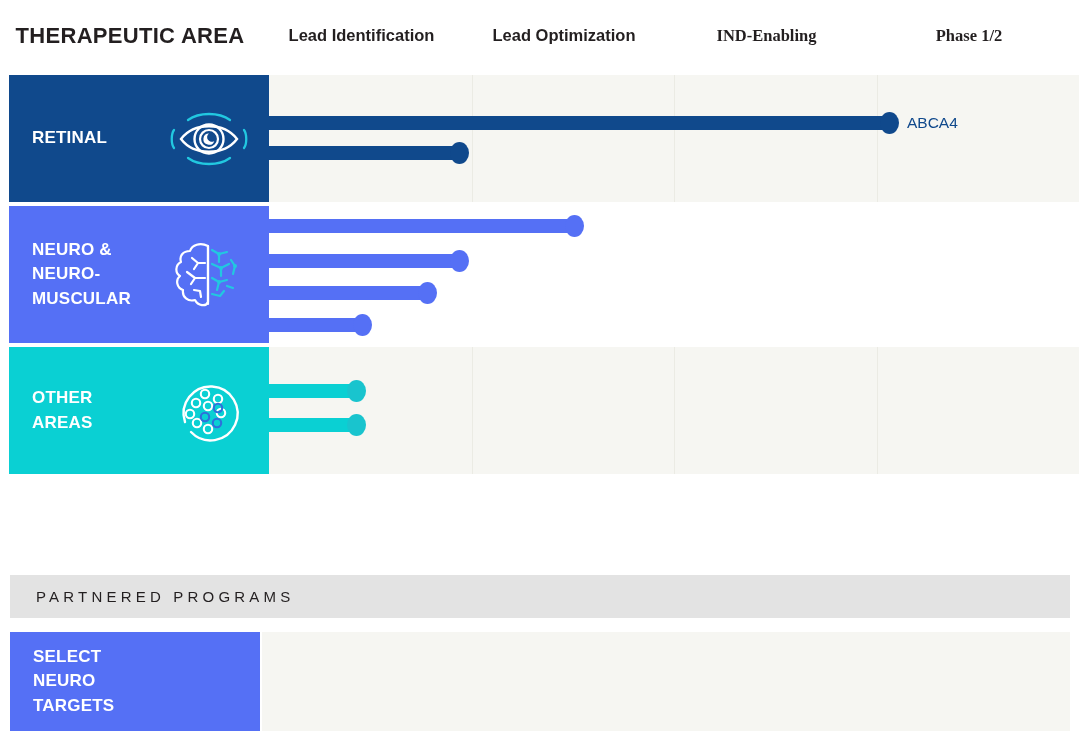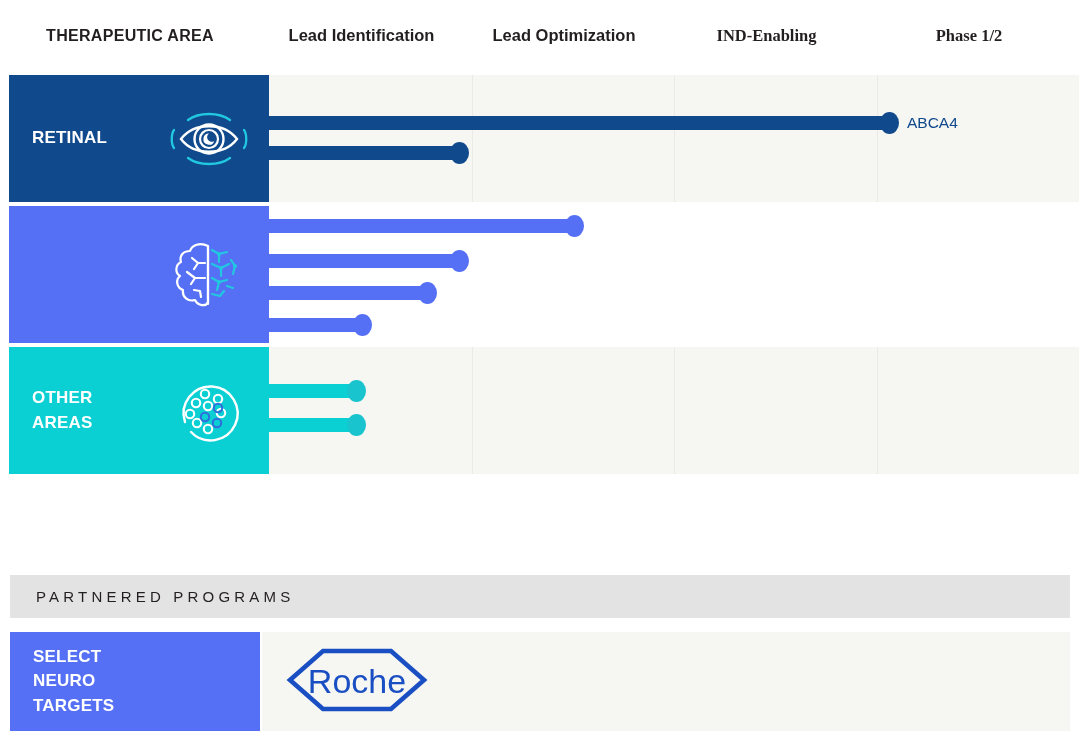--- a/index.html
+++ b/index.html
@@ -27,21 +27,21 @@
   }
   .header-ta {
     position: absolute;
     left: 0; top: 0;
     width: 260px; height: 72px;
     display: flex;
     align-items: center;
     justify-content: center;
   }
   .header-ta-label {
-    font-size: 16px;
+    font-size: 22px;
     font-weight: bold;
     letter-spacing: 0.3px;
     color: #231f20;
     white-space: nowrap;
   }
   .header-stage {
     position: absolute;
     top: 0;
     height: 72px;
     display: flex;
@@ -249,20 +249,23 @@
         <div class="bar-fill" style="width:190px;background:#10498c;"></div>
         <div class="bar-dot" style="left:181px;background:#10498c;"></div>
       </div>
     </div>
   </div>
 
   <div class="ta-row" style="top:206px;height:137px;">
     <div class="lane-area" style="background:#ffffff;"></div>
 
     <div class="ta-block" style="background:#5570f5;">
+      <span class="ta-name">NEURO &amp;
+NEURO-
+MUSCULAR</span>
       <span class="ta-icon">
         <svg width="96" height="82" viewBox="0 0 96 82">
           <g fill="none" stroke="#ffffff" stroke-width="2.2" stroke-linecap="round" stroke-linejoin="round">
             <path d="M47,12 C39,8 31,11 29,17 C22,17 18,22 20,28 C14,31 14,39 19,42 C14,46 16,54 22,56 C21,63 27,68 34,66 C37,72 45,73 47,68 Z"></path>
             <path d="M47,12 L47,70"></path>
             <path d="M31,24 L37,29 L33,35"></path>
             <path d="M37,29 L44,29"></path>
             <path d="M26,38 L34,44 L30,50"></path>
             <path d="M34,44 L44,44"></path>
             <path d="M33,56 L39,57 L40,63"></path>
@@ -356,21 +359,15 @@
     <span class="partnered-header-label">PARTNERED PROGRAMS</span>
   </div>
 
   <div class="partner-row" style="top:632px;height:99px;">
     <div class="partner-lane"></div>
     <div class="partner-block" style="background:#5570f5;">
       <span class="partner-name">SELECT
 NEURO
 TARGETS</span>
     </div>
-    <div class="partner-logo">
-      <svg width="148" height="74" viewBox="0 0 148 74">
-        <polygon points="40,8 108,8 141,37 108,66 40,66 7,37" fill="none" stroke="#1a4fc4" stroke-width="4.6" stroke-linejoin="miter"></polygon>
-        <text x="74" y="50" text-anchor="middle" font-family="'Liberation Sans', sans-serif" font-size="34" font-weight="normal" fill="#1a4fc4">Roche</text>
-      </svg>
-    </div>
   </div>
 
 </div>
 
 </body></html>

